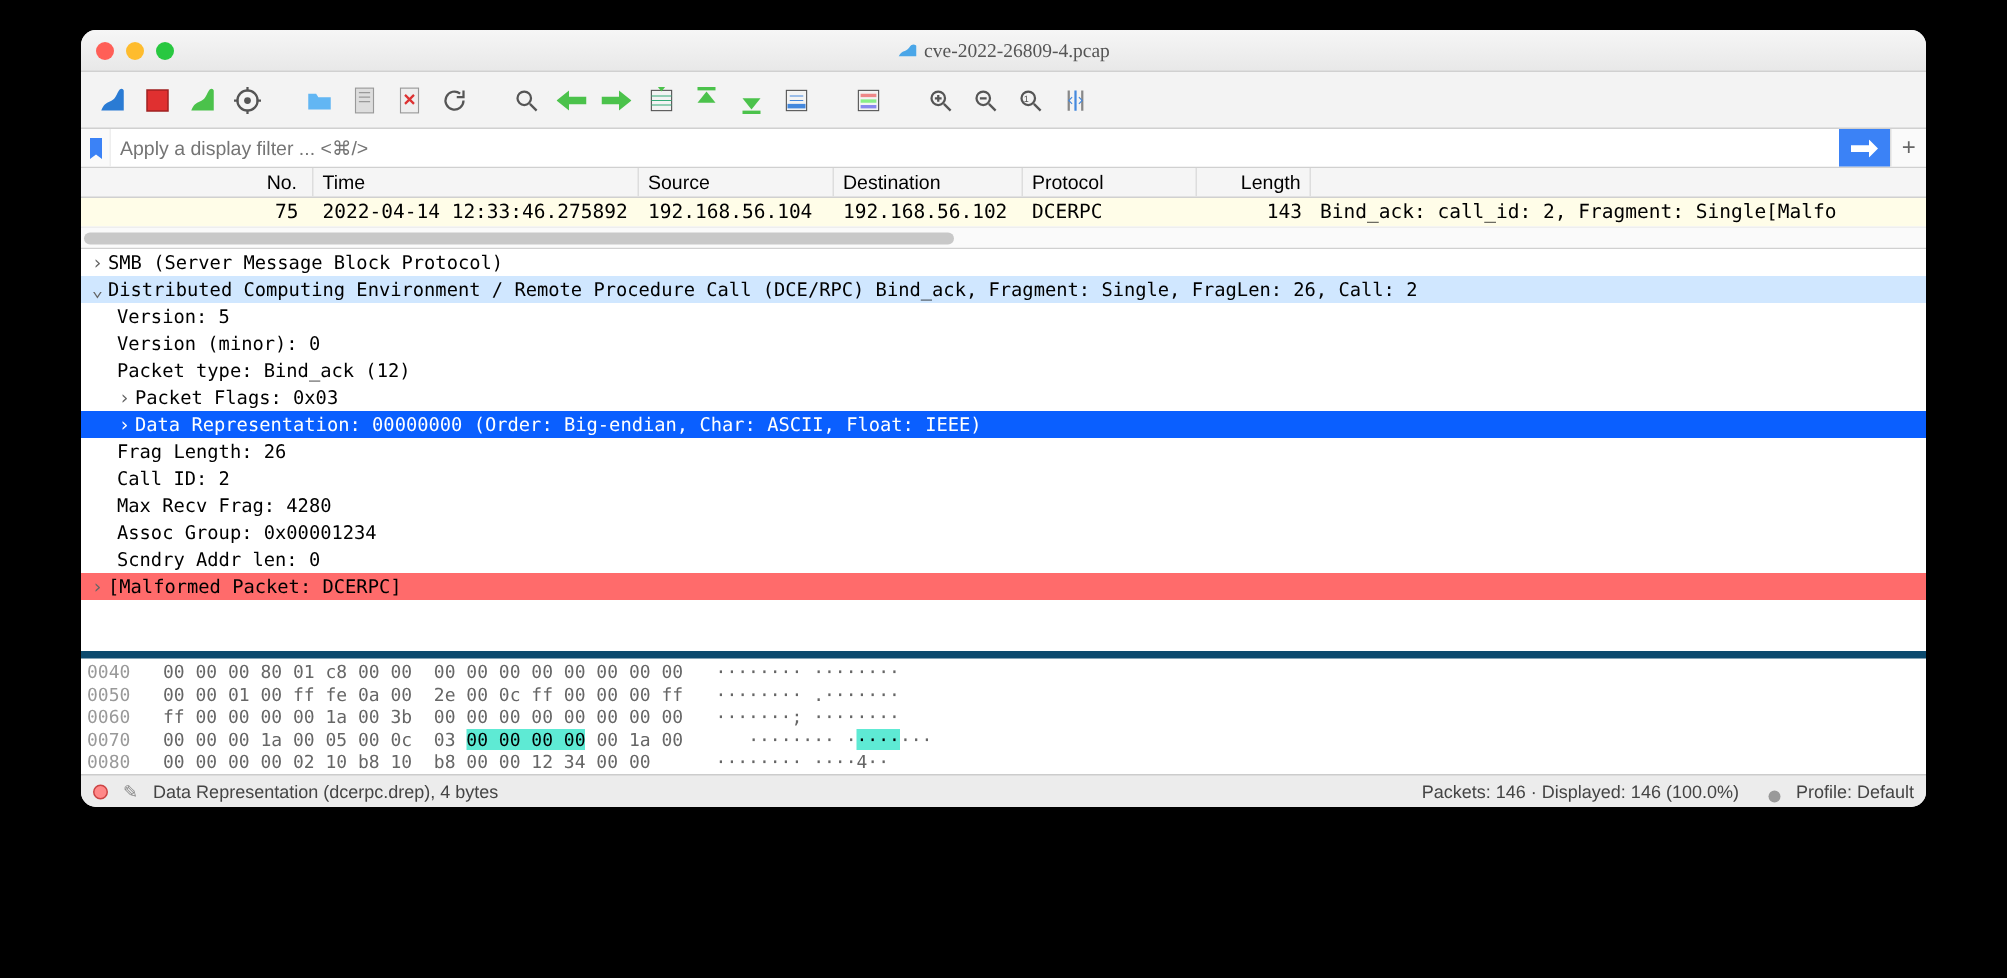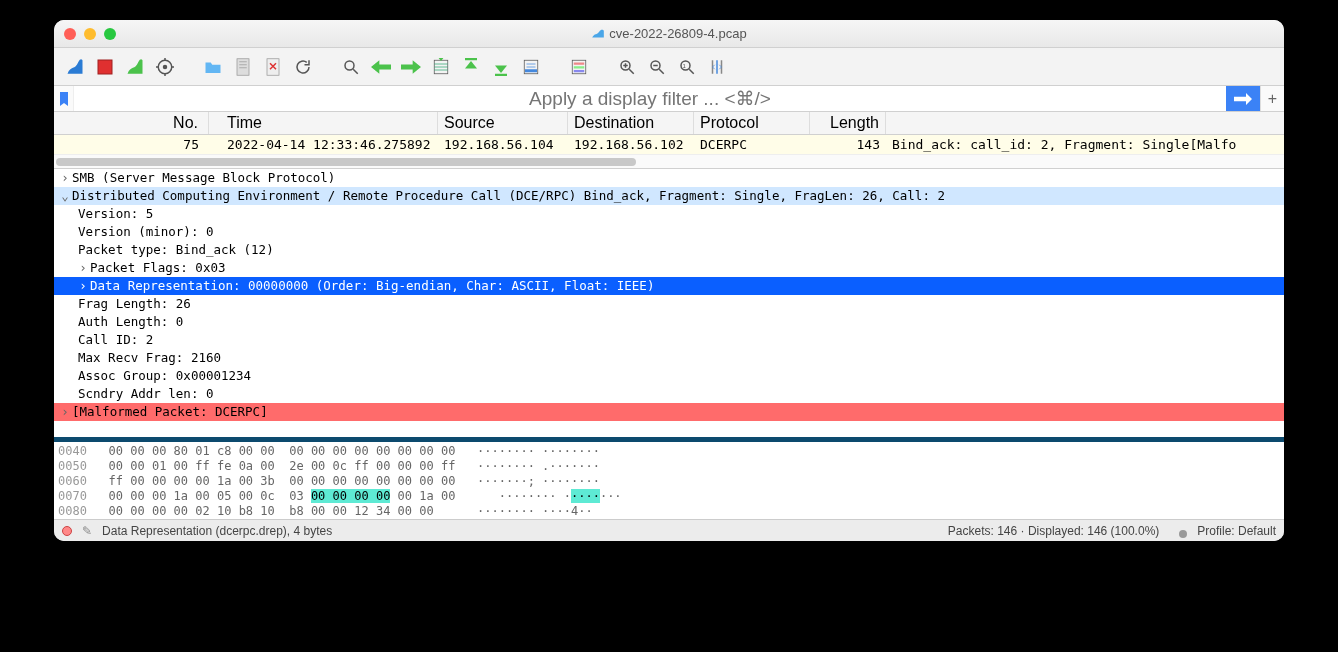--- a/index.html
+++ b/index.html
@@ -2,38 +2,38 @@
 <html><head>
 <meta charset="utf-8">
 <style>
   * { box-sizing: border-box; margin: 0; padding: 0; }
   body { background: #000; font-family: -apple-system, BlinkMacSystemFont, "Segoe UI", sans-serif; font-size: 13px; color: #000; width: 1338px; height: 652px; display:flex; align-items:flex-start; justify-content:center; padding-top:20px;}
   .window { width: 1230px; background: #ececec; border-radius: 10px; box-shadow: 0 10px 40px rgba(0,0,0,0.5); overflow: hidden; display:flex; flex-direction:column;}
   .titlebar { height: 28px; background: linear-gradient(#f6f6f6,#e8e8e8); display:flex; align-items: center; padding: 0 10px; border-bottom:1px solid #d0d0d0; position:relative;}
   .traffic { display:flex; gap:8px;}
   .dot { width:12px; height:12px; border-radius:50%; }
   .dot.red{background:#ff5f57;} .dot.yellow{background:#febc2e;} .dot.green{background:#28c840;}
-  .title { position:absolute; left:0; right:0; text-align:center; font-size:13px; color:#555; pointer-events:none; display:flex; align-items:center; justify-content:center; gap:4px;}
+  .title { position:absolute; left:0; right:0; text-align:center; font-size:13px; color:#555; pointer-events:none; display:flex; align-items:center; justify-content:center; gap:4px;font-family:Liberation Serif, serif;}
   .title svg { width:14px; height:14px;}
   .toolbar { height:38px; background:#f3f3f3; border-bottom:1px solid #d0d0d0; display:flex; align-items:center; padding:0 8px; gap:6px;}
   .tb-group{display:flex;align-items:center;gap:4px;}
   .tb-sep{width:10px;}
   .tb-btn{width:26px;height:26px;display:flex;align-items:center;justify-content:center;border-radius:3px;}
   .filterbar{height:26px;display:flex;align-items:stretch;background:#fff;border-bottom:1px solid #d0d0d0;}
   .filterbar .bookmark{width:20px;display:flex;align-items:center;justify-content:center;background:#fafafa;border-right:1px solid #eee;}
-  .filterbar input{flex:1;border:none;padding:2px 6px;font-size:19px;outline:none;color:#4c1d95;text-align:center;}
+  .filterbar input{flex:1;border:none;padding:2px 6px;font-size:13px;outline:none;color:#4c1d95;}
   .filterbar .go{width:34px;background:#3b82f6;display:flex;align-items:center;justify-content:center;}
   .filterbar .plus{width:24px;display:flex;align-items:center;justify-content:center;border-left:1px solid #ddd;background:#fafafa;font-size:16px;color:#666;}
   .packetlist{background:#fff;border-bottom:1px solid #d0d0d0;}
-  .pl-headers{display:flex;background:#f5f5f5;border-bottom:1px solid #d0d0d0;font-size:16px;}
+  .pl-headers{display:flex;background:#f5f5f5;border-bottom:1px solid #d0d0d0;font-size:13px;}
   .pl-headers div{padding:2px 6px;border-right:1px solid #ddd;white-space:nowrap;overflow:hidden;}
   .pl-row{display:flex;background:#fffde8;font-family:Menlo,Consolas,monospace;font-size:13px;}
   .pl-row div{padding:2px 6px;white-space:nowrap;overflow:hidden;}
   .col-no{width:155px;text-align:right;padding-right:10px !important;}
-  .col-time{width:217px;margin-left:12px;}
+  .col-time{width:217px;}
   .col-src{width:130px;}
   .col-dst{width:126px;}
   .col-proto{width:116px;}
   .col-len{width:76px;text-align:right;}
   .col-info{flex:1;}
   .hscroll{height:14px;background:#fafafa;border-top:1px solid #eee;position:relative;}
   .hscroll .thumb{position:absolute;left:2px;top:3px;height:8px;width:580px;background:#c8c8c8;border-radius:4px;}
   .details{background:#fff;font-family:Menlo,Consolas,monospace;font-size:12.5px;line-height:18px;height:268px;overflow:hidden;}
   .drow{display:flex;align-items:center;padding-left:4px;white-space:pre;}
   .drow .arrow{width:14px;display:inline-block;text-align:center;color:#666;}
@@ -264,23 +264,22 @@
 
   <div class="details">
     <div class="drow"><span class="arrow">›</span><span>SMB (Server Message Block Protocol)</span></div>
     <div class="drow sel-header"><span class="arrow">⌄</span><span>Distributed Computing Environment / Remote Procedure Call (DCE/RPC) Bind_ack, Fragment: Single, FragLen: 26, Call: 2</span></div>
     <div class="drow indent2"><span>Version: 5</span></div>
     <div class="drow indent2"><span>Version (minor): 0</span></div>
     <div class="drow indent2"><span>Packet type: Bind_ack (12)</span></div>
     <div class="drow indent1"><span class="arrow">›</span><span>Packet Flags: 0x03</span></div>
     <div class="drow sel-blue indent1"><span class="arrow" style="color:#fff">›</span><span>Data Representation: 00000000 (Order: Big-endian, Char: ASCII, Float: IEEE)</span></div>
     <div class="drow indent2"><span>Frag Length: 26</span></div>
-    <div class="drow indent2"><span>Auth Length: 0</span></div>
     <div class="drow indent2"><span>Call ID: 2</span></div>
-    <div class="drow indent2"><span>Max Recv Frag: 2160</span></div>
+    <div class="drow indent2"><span>Max Recv Frag: 4280</span></div>
     <div class="drow indent2"><span>Assoc Group: 0x00001234</span></div>
     <div class="drow indent2"><span>Scndry Addr len: 0</span></div>
     <div class="drow sel-red"><span class="arrow">›</span><span>[Malformed Packet: DCERPC]</span></div>
   </div>
 
   <div class="hexpane">
     <div class="hexrow"><span class="offset">0040</span>   <span>00 00 00 80 01 c8 00 00  00 00 00 00 00 00 00 00</span>   <span>········ ········</span></div>
     <div class="hexrow"><span class="offset">0050</span>   <span>00 00 01 00 ff fe 0a 00  2e 00 0c ff 00 00 00 ff</span>   <span>········ .·······</span></div>
     <div class="hexrow"><span class="offset">0060</span>   <span>ff 00 00 00 00 1a 00 3b  00 00 00 00 00 00 00 00</span>   <span>·······; ········</span></div>
     <div class="hexrow"><span class="offset">0070</span>   <span>00 00 00 1a 00 05 00 0c  03 </span><span class="hexhl">00 00 00 00</span><span> 00 1a 00</span>      <span>········ ·</span><span class="hexhl">····</span><span>···</span></div>

